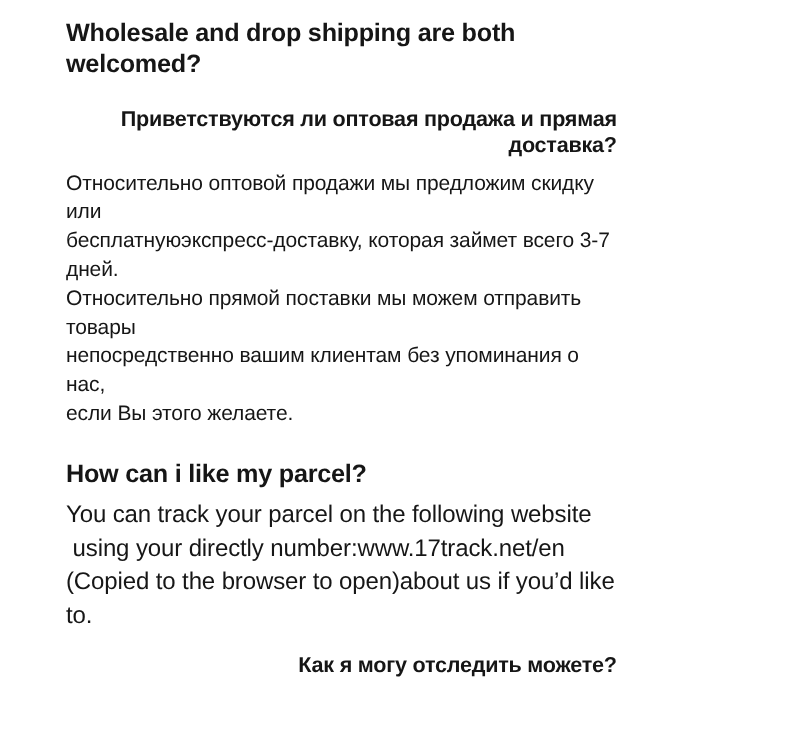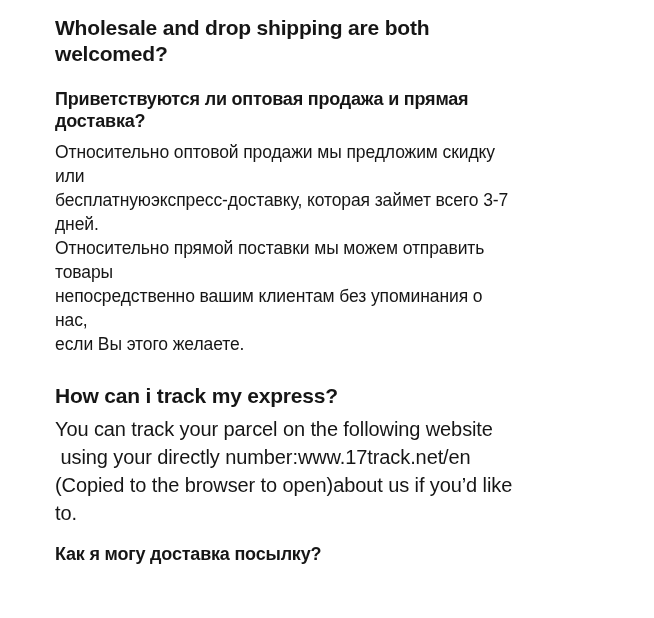--- a/index.html
+++ b/index.html
@@ -37,20 +37,21 @@
     letter-spacing: -0.1px;
   }
 
   
   .h-ru {
     font-size: 18px;
     line-height: 22px;
     font-weight: 700;
     margin: 0 0 8px 0;
     letter-spacing: -0.2px;
+    text-align: right;
   }
   .p-ru {
     font-size: 17.5px;
     line-height: 24px;
     font-weight: 400;
     margin: 0;
     white-space: pre-wrap;
     letter-spacing: -0.1px;
   }
 
@@ -71,23 +72,23 @@
   <section class="faq-section sec-2">
     <h2 class="h-ru">Приветствуются ли оптовая продажа и прямая доставка?</h2>
     <p class="p-ru">Относительно оптовой продажи мы предложим скидку или
 бесплатнуюэкспресс-доставку, которая займет всего 3-7 дней.
 Относительно прямой поставки мы можем отправить товары
 непосредственно вашим клиентам без упоминания о нас,
 если Вы этого желаете.</p>
   </section>
 
   <section class="faq-section sec-3">
-    <h2 class="h-en">How can i track my express?</h2>
+    <h2 class="h-en">How can i like my parcel?</h2>
     <p class="p-en">You can track your parcel on the following website
  using your directly number:www.17track.net/en
 (Copied to the browser to open)about us if you’d like to.</p>
   </section>
 
   <section class="faq-section sec-4">
-    <h2 class="h-ru">Как я могу доставка посылку?</h2>
+    <h2 class="h-ru">Как я могу отследить можете?</h2>
   </section>
 
 </div>
 
 </body></html>

